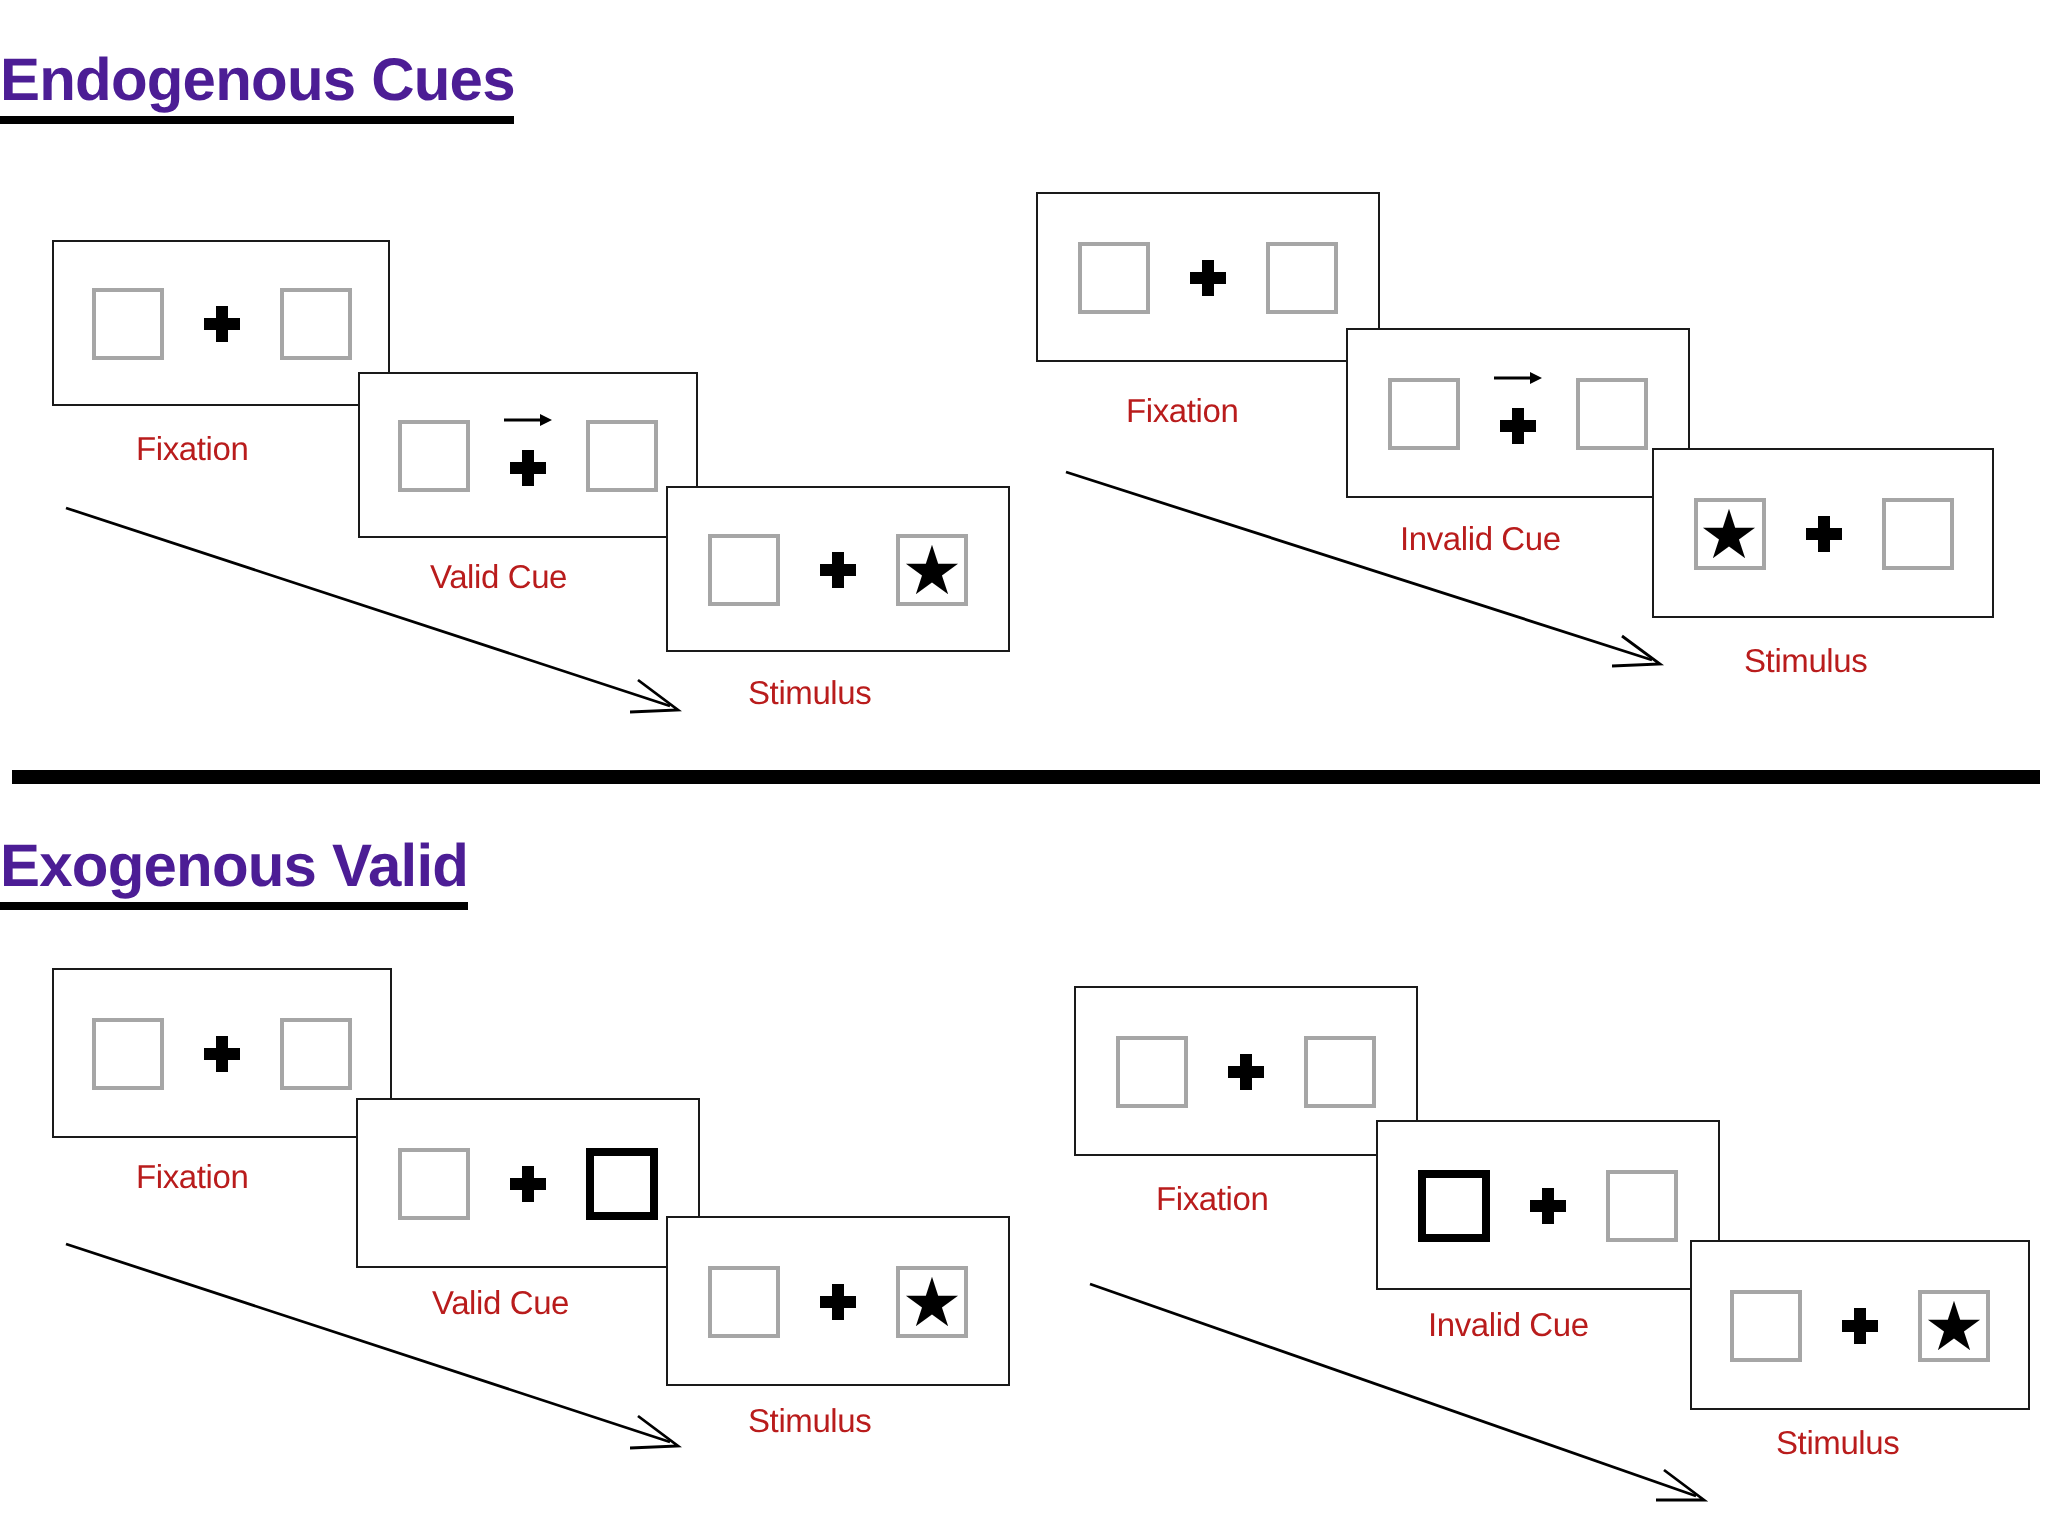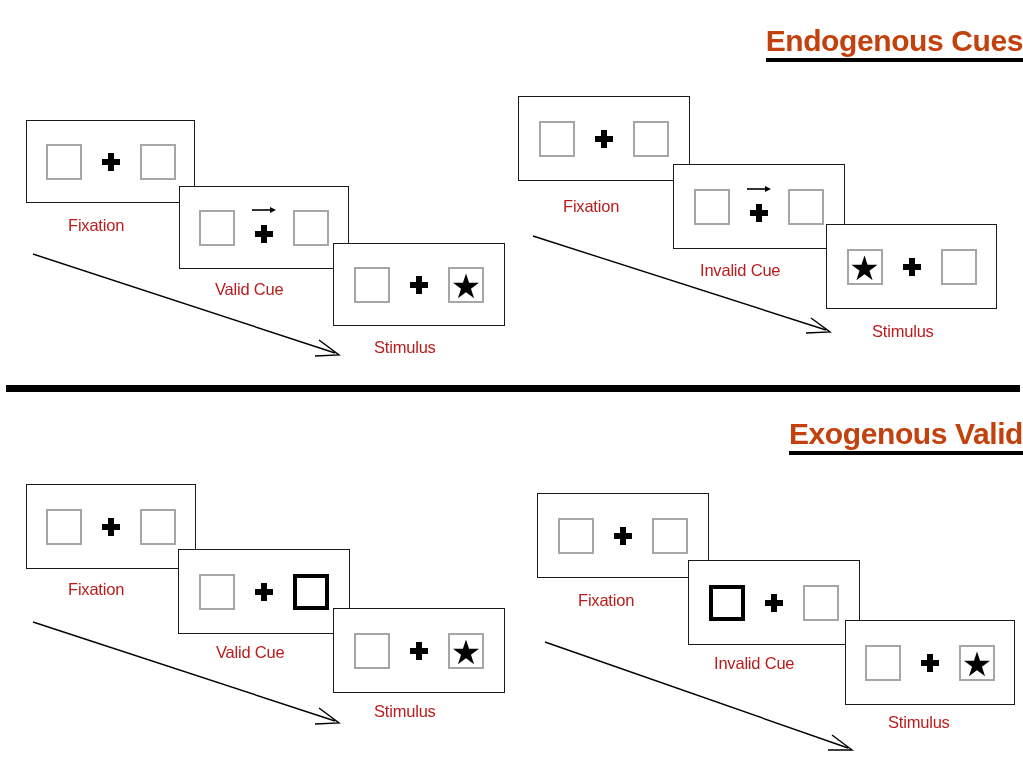--- a/index.html
+++ b/index.html
@@ -18,25 +18,25 @@
     height: 767px;
     background: #ffffff;
     overflow: hidden;
   }
 
   
   .section-title {
     position: absolute;
     width: 100%;
     left: 0;
-    text-align: right;
+    text-align: left;
     font-size: 30px;
     font-weight: bold;
     letter-spacing: -0.4px;
-    color: #c2410c;
+    color: #4c1d95;
   }
   .section-title span.titletext {
     border-bottom: 4px solid #000000;
     padding-bottom: 1px;
     display: inline-block;
     line-height: 1.05;
   }
 
   
   .divider {

